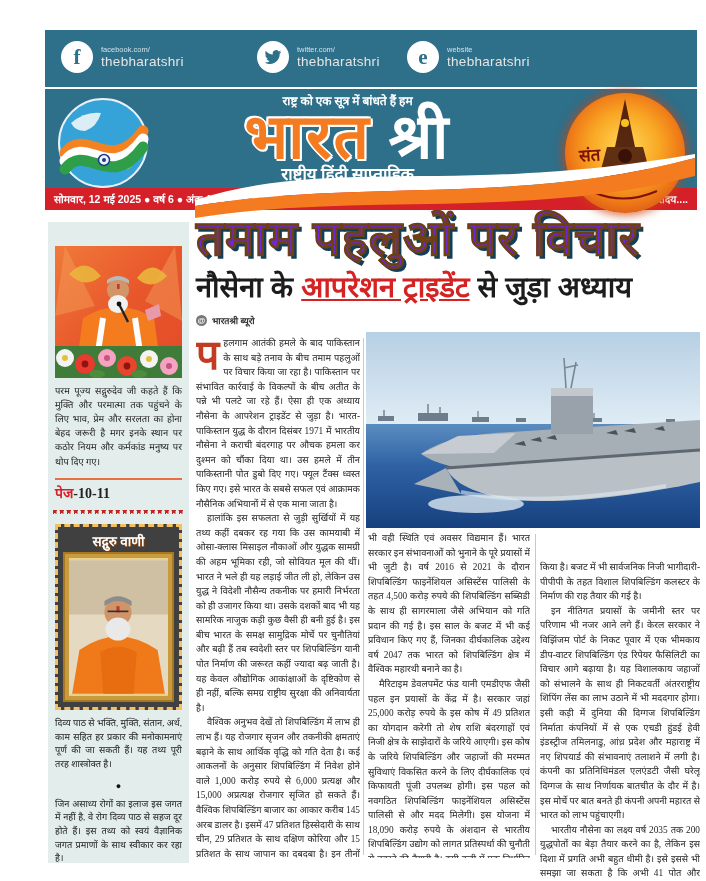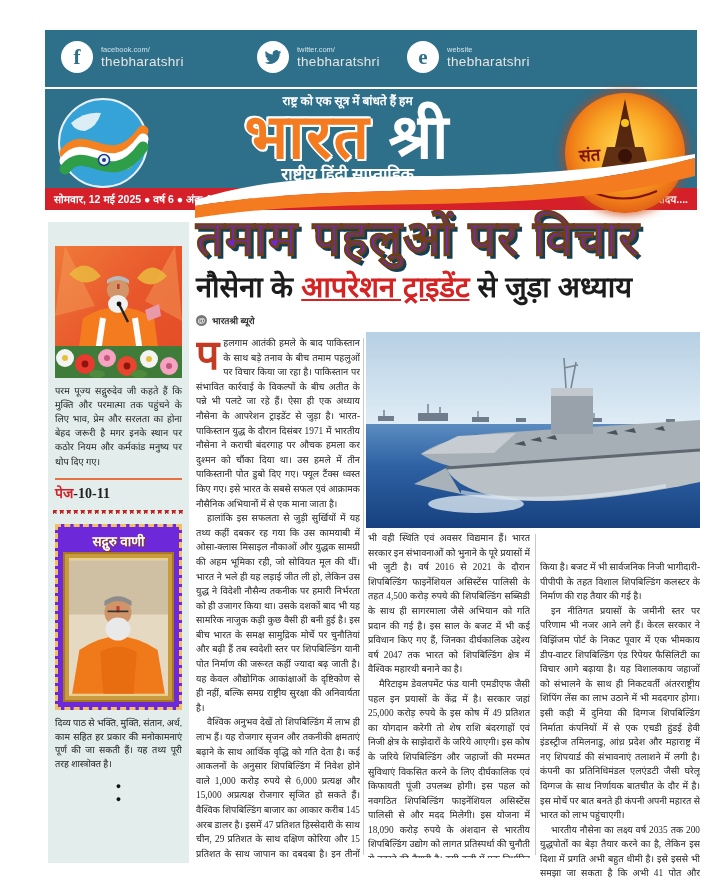--- a/index.html
+++ b/index.html
@@ -46,21 +46,21 @@
            padding:24px 7px;box-sizing:border-box;overflow:hidden;}
   .side-photo{width:127px;height:132px;display:block;}
   .side-caption{font-size:9.4px;line-height:1.5;color:#1d1d1d;text-align:justify;margin-top:6px;}
   .side-rule{border:none;border-top:2px solid #e87040;margin:6px 0 3px 0;}
   .page-ref{font-size:14px;font-weight:bold;color:#222;}
   .page-ref .lbl{color:#d5202a;}
   .zigzag{height:7px;margin:8px -2px 7px -2px;
     background:linear-gradient(135deg,#c0261f 3px,transparent 0) 0 0,
                linear-gradient(-135deg,#c0261f 3px,transparent 0) 3.5px 0;
     background-size:7px 7px;background-repeat:repeat-x;}
-  .vani-box{background:#6d28d9;border:3px dashed #f2c063;padding:4px 5px 7px 5px;}
+  .vani-box{background:#404040;border:3px dashed #f2c063;padding:4px 5px 7px 5px;}
   .vani-title{text-align:center;color:#ffffff;font-weight:bold;font-size:13.5px;text-shadow:1px 1px 0 #8a3c00;margin:1px 0 4px 0;}
   .vani-frame{width:99px;height:138px;margin:0 auto;background:#efe5cd;border:4px solid #c99b3f;
               box-shadow:inset 0 0 0 2px #e8cf8a,0 0 0 2px #a87820;overflow:hidden;}
   .vani-frame svg{display:block;width:100%;height:100%;}
   .side-quote{font-size:9.2px;line-height:1.48;color:#1d1d1d;text-align:justify;margin-top:7px;}
   .side-dot{text-align:center;font-size:9px;color:#111;margin:3px 0;}
 
   
   .headline-block{position:absolute;left:196px;top:214px;width:506px;}
   .headline{font-family:"Liberation Sans",sans-serif;font-weight:bold;font-size:49px;line-height:1.02;
@@ -226,20 +226,21 @@
           <circle cx="47" cy="50" r="13" fill="#cf9468"></circle>
           <path d="M34 44 Q47 34 60 44 L60 39 Q47 30 34 39Z" fill="#8c8c8c"></path>
           <rect x="45.5" y="44" width="3" height="6" fill="#c0392b"></rect>
           <path d="M37 49 L57 49" stroke="#333" stroke-width="1.6"></path>
           <ellipse cx="47" cy="66" rx="12" ry="11" fill="#e9e9e9"></ellipse>
         </svg>
       </div>
     </div>
     <p class="side-quote">दिव्य पाठ से भक्ति, मुक्ति, संतान, अर्थ, काम सहित हर प्रकार की मनोकामनाएं पूर्ण की जा सकती हैं। यह तथ्य पूरी तरह शास्त्रोक्त है।</p>
     <div class="side-dot">●</div>
+    <p class="side-quote">जिन असाध्य रोगों का इलाज इस जगत में नहीं है, वे रोग दिव्य पाठ से सहज दूर होते हैं। इस तथ्य को स्वयं वैज्ञानिक जगत प्रमाणों के साथ स्वीकार कर रहा है।</p>
     <div class="side-dot">●</div>
 
   </aside>
 
   <div class="headline-block">
     <div class="headline">तमाम पहलुओं पर विचार</div>
     <div class="subheadline"><span>नौसेना के </span><span class="hl">आपरेशन ट्राइडेंट</span><span> से जुड़ा अध्याय</span></div>
     <div class="byline">
         <span class="at-ic">@</span>
         <span>भारतश्री ब्यूरो</span>

